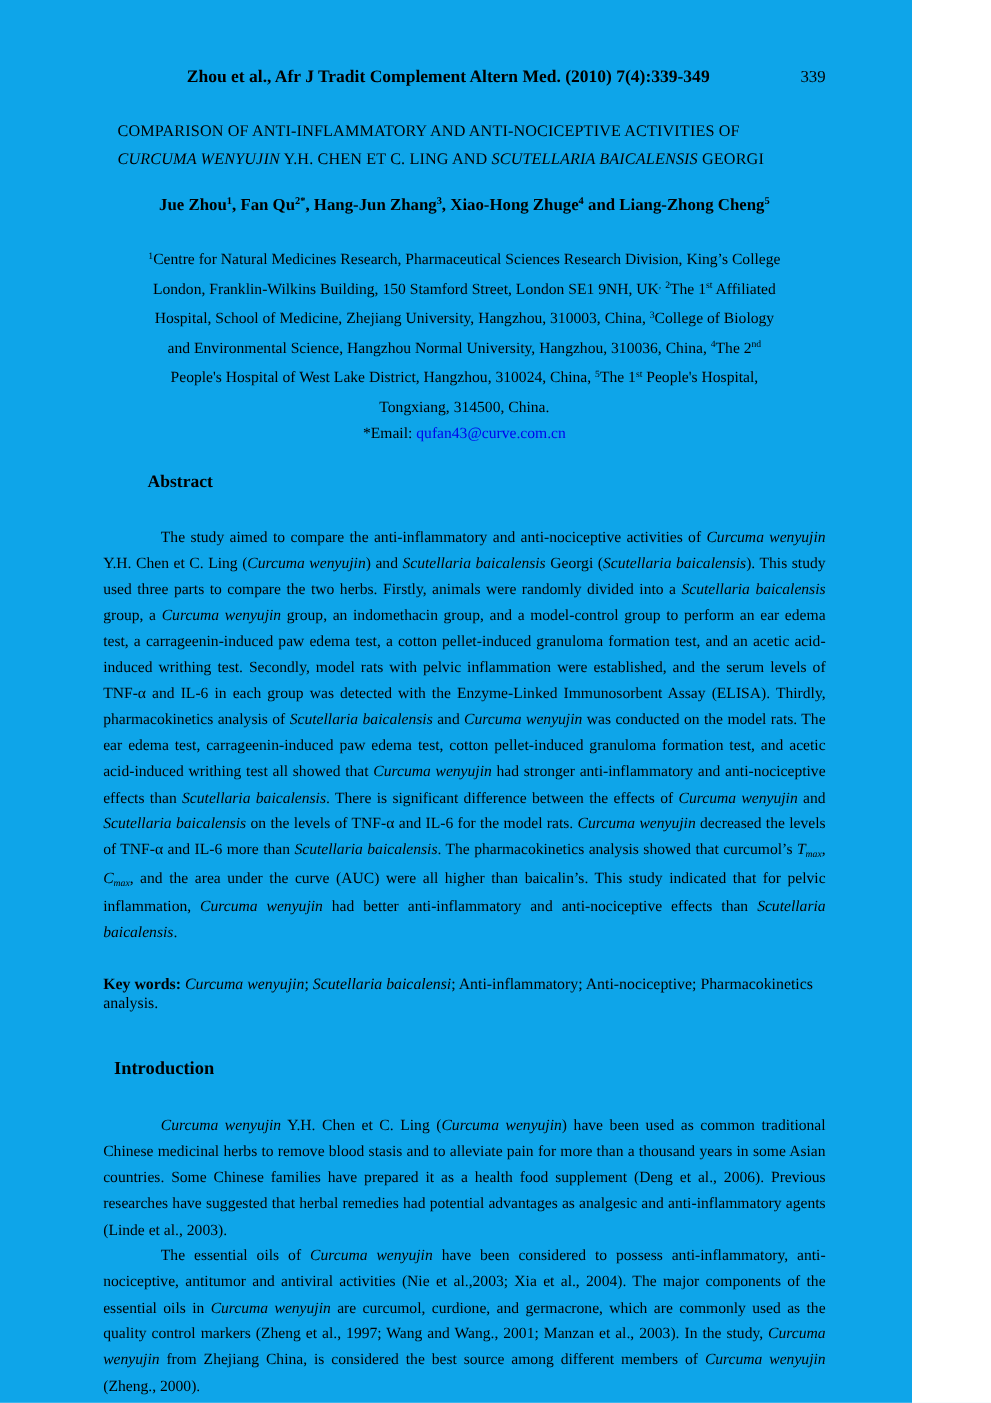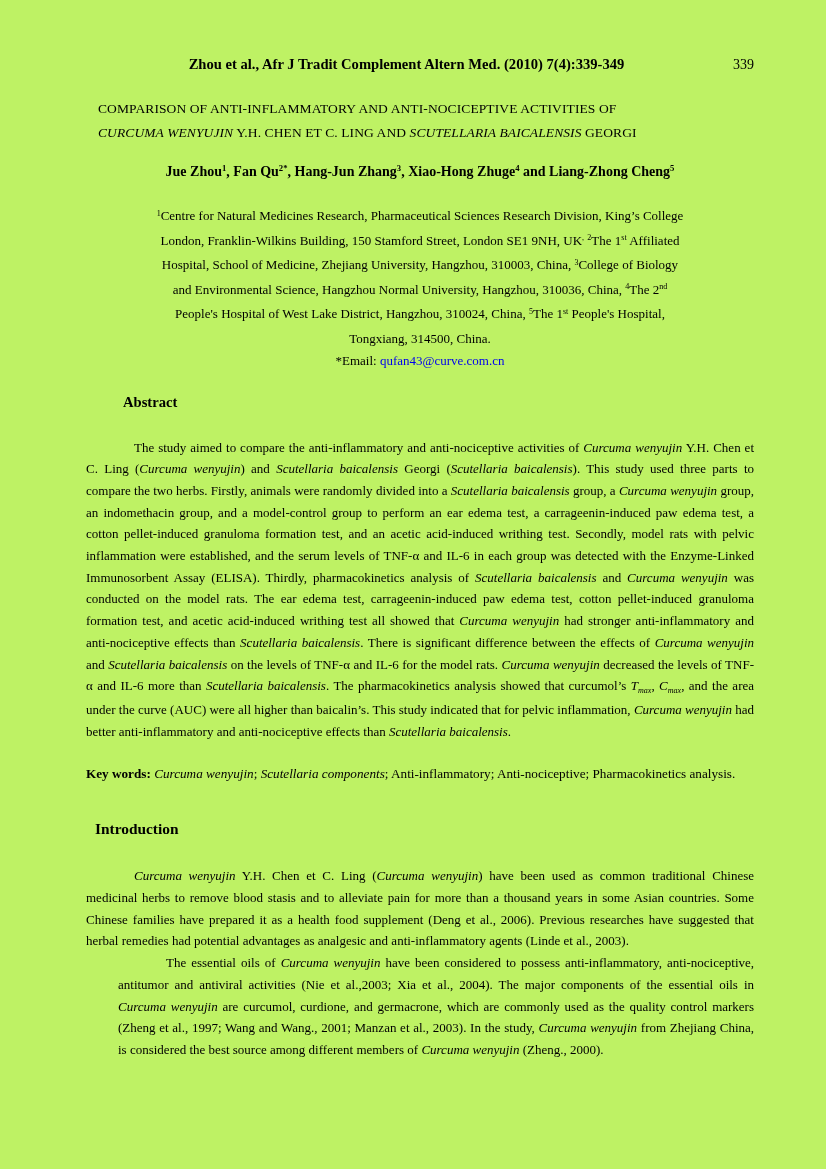--- a/index.html
+++ b/index.html
@@ -5,23 +5,23 @@
   * { margin: 0; padding: 0; box-sizing: border-box; }
   html, body { background: #ffffff; }
   body {
     width: 826px; height: 1169px;
     font-family: "Liberation Serif", "DejaVu Serif", serif;
     color: #000000;
     overflow: hidden;
   }
   .page {
     position: relative;
-    width: 826px; height: 1169px;
+    width: 760px; height: 1169px;
     padding: 56px 72px 0 86px;
-    background: #bef264;
+    background: #0ea5e9;
   }
   .header-row { display: flex; align-items: baseline; }
   .citation { flex: 1; text-align: center; font-weight: bold; font-size: 14.6px; }
   .pagenum { font-size: 14px; padding-left: 6px; }
 
   .title { margin: 24px 0 0 12px; font-size: 13.5px; line-height: 24px; letter-spacing: 0.1px; }
 
   .authors { margin-top: 19px; text-align: center; font-weight: bold; font-size: 14px; }
 
   .affiliations { margin-top: 25px; text-align: center; font-size: 13px; line-height: 22.5px; }
@@ -34,21 +34,21 @@
   .intro-heading { margin-top: 38px; font-size: 15.4px; }
 
   .body-para {
     margin-top: 26px;
     font-size: 13px;
     line-height: 21.7px;
     text-align: justify;
     text-indent: 48px;
   }
   .intro-p1 { margin-top: 27px; }
-  .intro-p2 { margin-top: 0; margin-left: 32px; }
+  .intro-p2 { margin-top: 0; }
 
   .keywords { margin-top: 24px; font-size: 13.2px; }
 
   
   .s-i { font-style: italic; }
   .s-b { font-weight: bold; }
   .s-sup { font-size: 0.62em; position: relative; top: -0.55em; }
   .s-sub { font-size: 0.62em; position: relative; top: 0.3em; }
 </style>
 </head>
@@ -75,20 +75,20 @@
     <div><span>and Environmental Science, Hangzhou Normal University, Hangzhou, 310036, China, </span><span class="s-sup">4</span><span>The 2</span><span class="s-sup">nd</span></div>
     <div><span>People's Hospital of West Lake District, Hangzhou, 310024, China, </span><span class="s-sup">5</span><span>The 1</span><span class="s-sup">st</span><span> People's Hospital,</span></div>
     <div><span>Tongxiang, 314500, China.</span></div>
     <div class="email-line"><span class="bold">*Email: </span><span class="link" role="link">qufan43@curve.com.cn</span></div>
   </div>
 
   <div class="section-heading abstract-heading">Abstract</div>
 
   <div class="body-para abstract-body"><span>The study aimed to compare the anti-inflammatory and anti-nociceptive activities of </span><span class="s-i">Curcuma wenyujin</span><span> Y.H. Chen et C. Ling (</span><span class="s-i">Curcuma wenyujin</span><span>) and </span><span class="s-i">Scutellaria baicalensis</span><span> Georgi (</span><span class="s-i">Scutellaria baicalensis</span><span>). This study used three parts to compare the two herbs. Firstly, animals were randomly divided into a </span><span class="s-i">Scutellaria baicalensis</span><span> group, a </span><span class="s-i">Curcuma wenyujin</span><span> group, an indomethacin group, and a model-control group to perform an ear edema test, a carrageenin-induced paw edema test, a cotton pellet-induced granuloma formation test, and an acetic acid-induced writhing test. Secondly, model rats with pelvic inflammation were established, and the serum levels of TNF-α and IL-6 in each group was detected with the Enzyme-Linked Immunosorbent Assay (ELISA). Thirdly, pharmacokinetics analysis of </span><span class="s-i">Scutellaria baicalensis</span><span> and </span><span class="s-i">Curcuma wenyujin</span><span> was conducted on the model rats. The ear edema test, carrageenin-induced paw edema test, cotton pellet-induced granuloma formation test, and acetic acid-induced writhing test all showed that </span><span class="s-i">Curcuma wenyujin</span><span> had stronger anti-inflammatory and anti-nociceptive effects than </span><span class="s-i">Scutellaria baicalensis</span><span>. There is significant difference between the effects of </span><span class="s-i">Curcuma wenyujin</span><span> and </span><span class="s-i">Scutellaria baicalensis</span><span> on the levels of TNF-α and IL-6 for the model rats. </span><span class="s-i">Curcuma wenyujin</span><span> decreased the levels of TNF-α and IL-6 more than </span><span class="s-i">Scutellaria baicalensis</span><span>. The pharmacokinetics analysis showed that curcumol’s </span><span class="s-i">T</span><span class="s-i s-sub">max</span><span>, </span><span class="s-i">C</span><span class="s-i s-sub">max</span><span>, and the area under the curve (AUC) were all higher than baicalin’s. This study indicated that for pelvic inflammation, </span><span class="s-i">Curcuma wenyujin</span><span> had better anti-inflammatory and anti-nociceptive effects than </span><span class="s-i">Scutellaria baicalensis</span><span>.</span></div>
 
-  <div class="keywords"><span class="s-b">Key words: </span><span class="s-i">Curcuma wenyujin</span><span>; </span><span class="s-i">Scutellaria components</span><span>; Anti-inflammatory; Anti-nociceptive; Pharmacokinetics analysis.</span></div>
+  <div class="keywords"><span class="s-b">Key words: </span><span class="s-i">Curcuma wenyujin</span><span>; </span><span class="s-i">Scutellaria baicalensi</span><span>; Anti-inflammatory; Anti-nociceptive; Pharmacokinetics analysis.</span></div>
 
   <div class="section-heading intro-heading">Introduction</div>
 
   <div class="body-para intro-p1"><span class="s-i">Curcuma wenyujin</span><span> Y.H. Chen et C. Ling (</span><span class="s-i">Curcuma wenyujin</span><span>) have been used as common traditional Chinese medicinal herbs to remove blood stasis and to alleviate pain for more than a thousand years in some Asian countries. Some Chinese families have prepared it as a health food supplement (Deng et al., 2006). Previous researches have suggested that herbal remedies had potential advantages as analgesic and anti-inflammatory agents (Linde et al., 2003).</span></div>
   <div class="body-para intro-p2"><span>The essential oils of </span><span class="s-i">Curcuma wenyujin</span><span> have been considered to possess anti-inflammatory, anti-nociceptive, antitumor and antiviral activities (Nie et al.,2003; Xia et al., 2004). The major components of the essential oils in </span><span class="s-i">Curcuma wenyujin</span><span> are curcumol, curdione, and germacrone, which are commonly used as the quality control markers (Zheng et al., 1997; Wang and Wang., 2001; Manzan et al., 2003). In the study, </span><span class="s-i">Curcuma wenyujin</span><span> from Zhejiang China, is considered the best source among different members of </span><span class="s-i">Curcuma wenyujin</span><span> (Zheng., 2000).</span></div>
 
 </div>
 
 </body></html>

